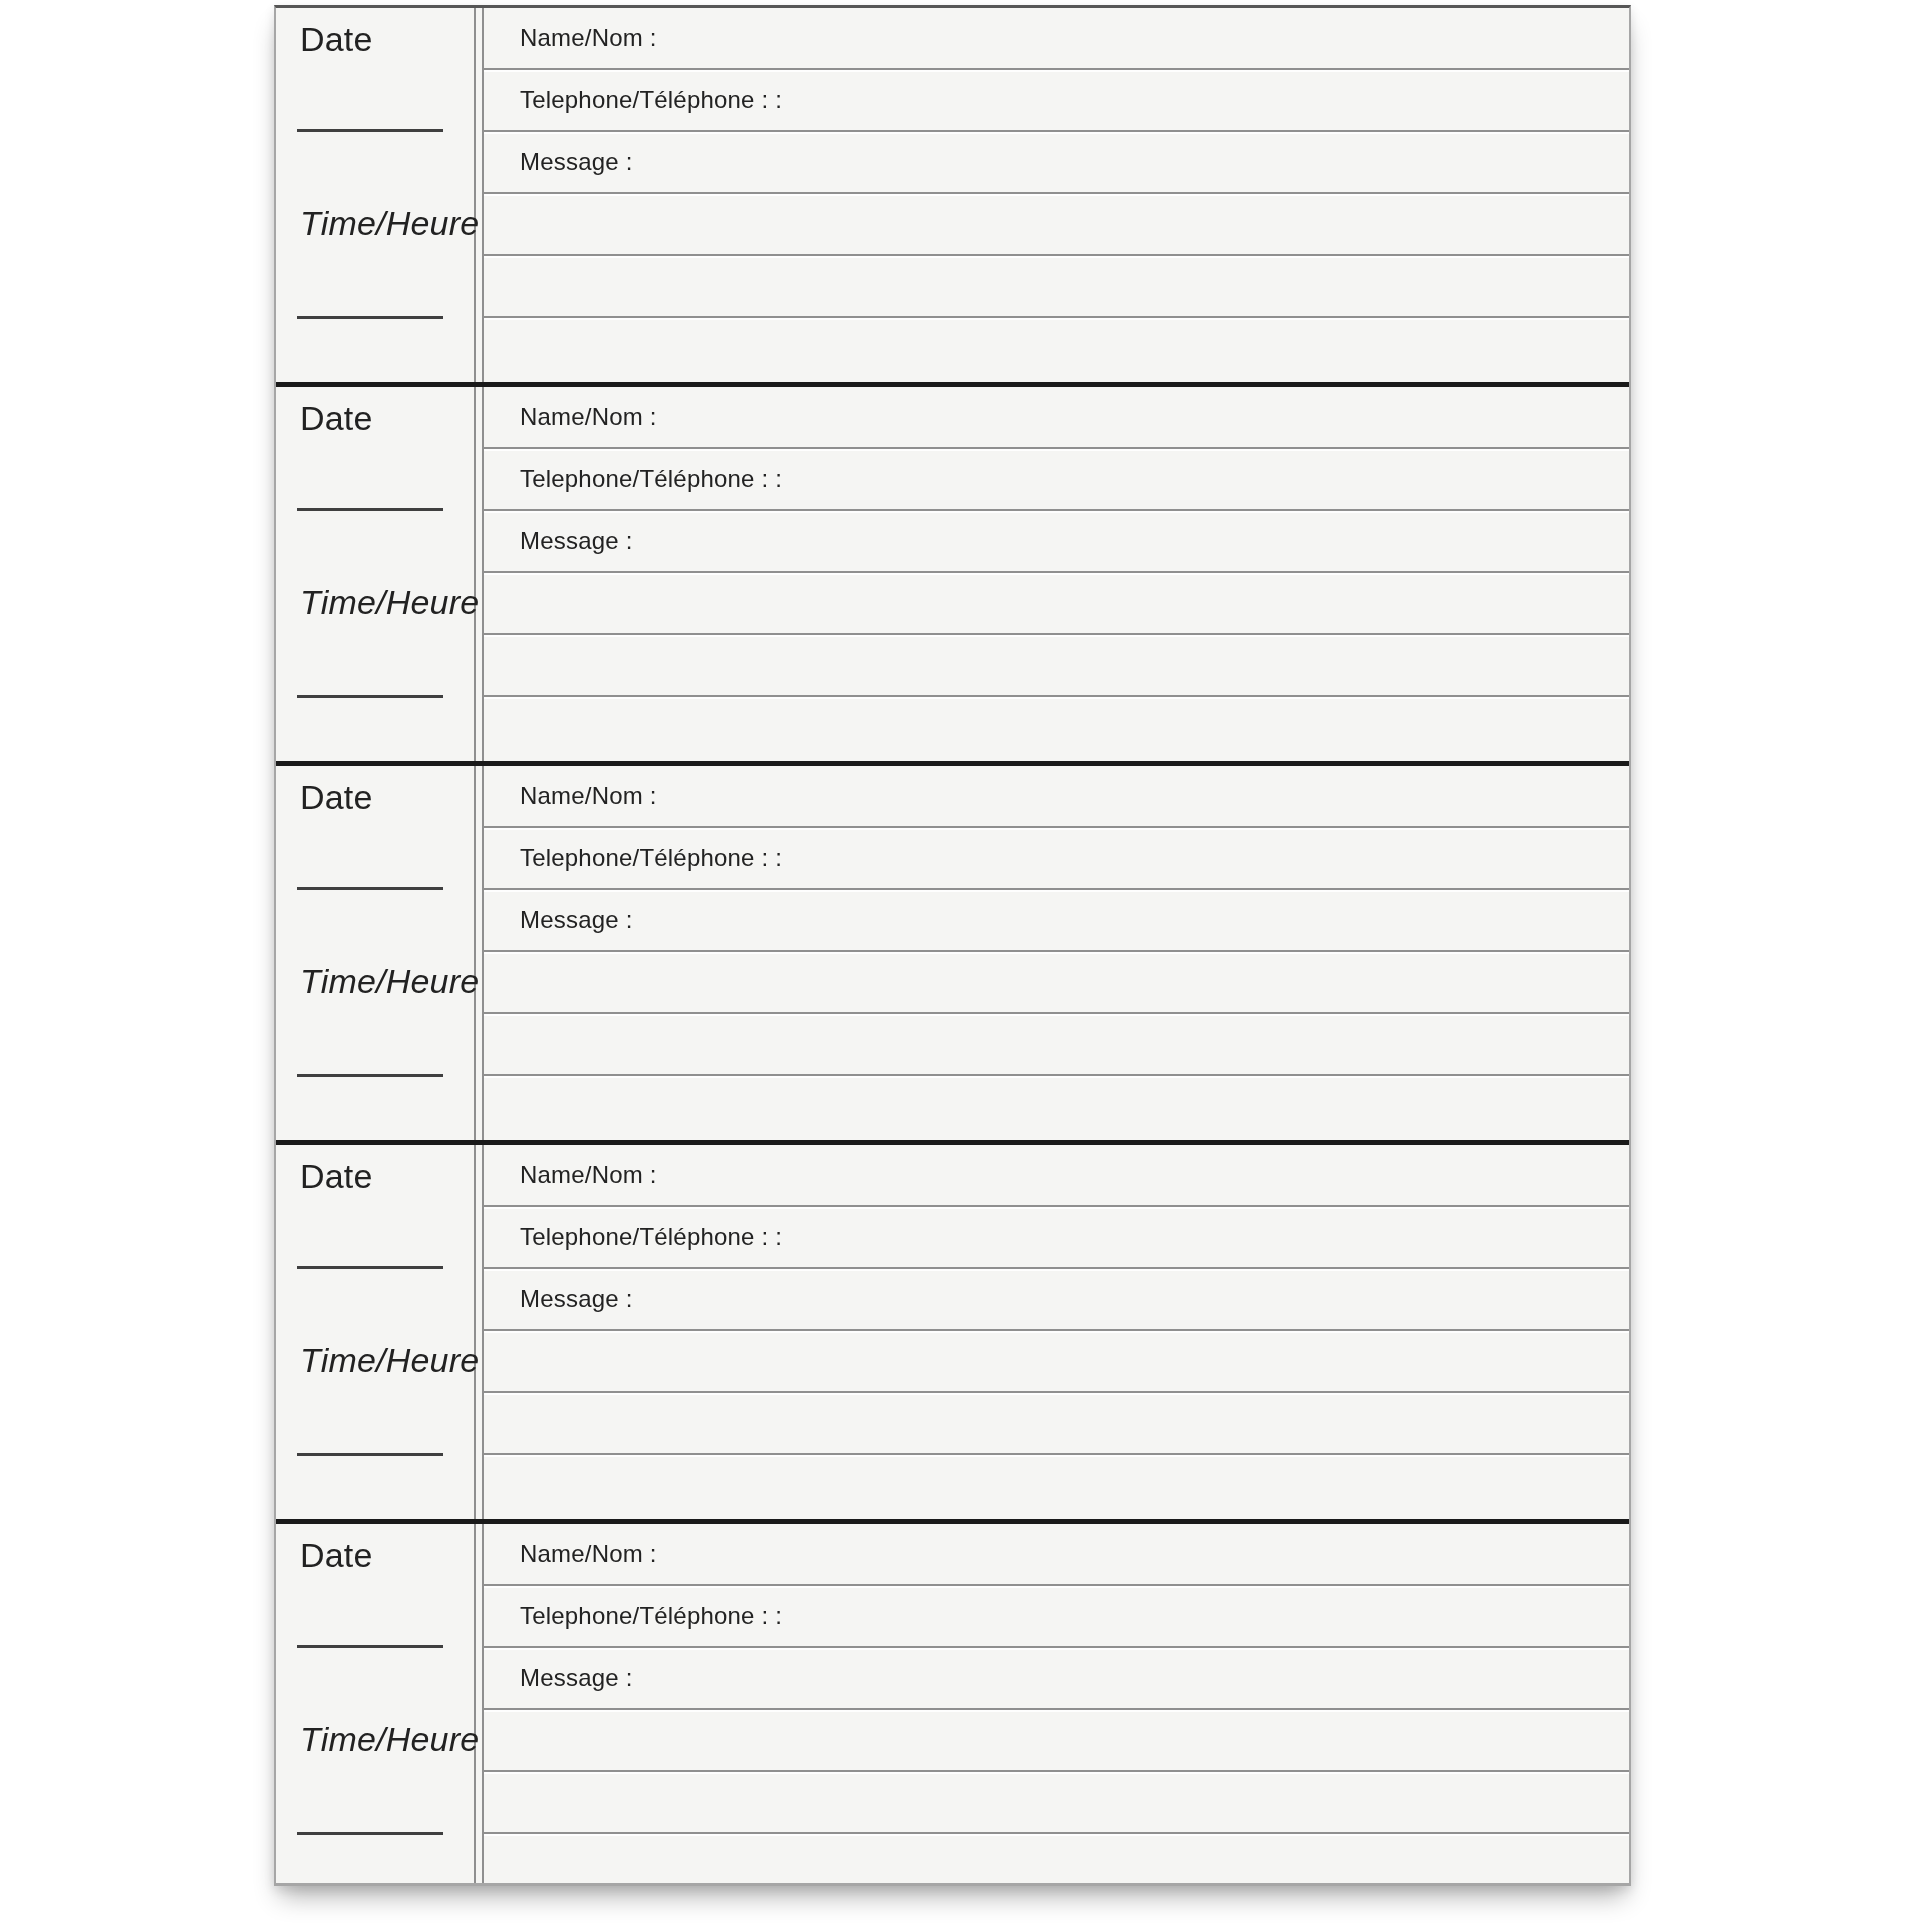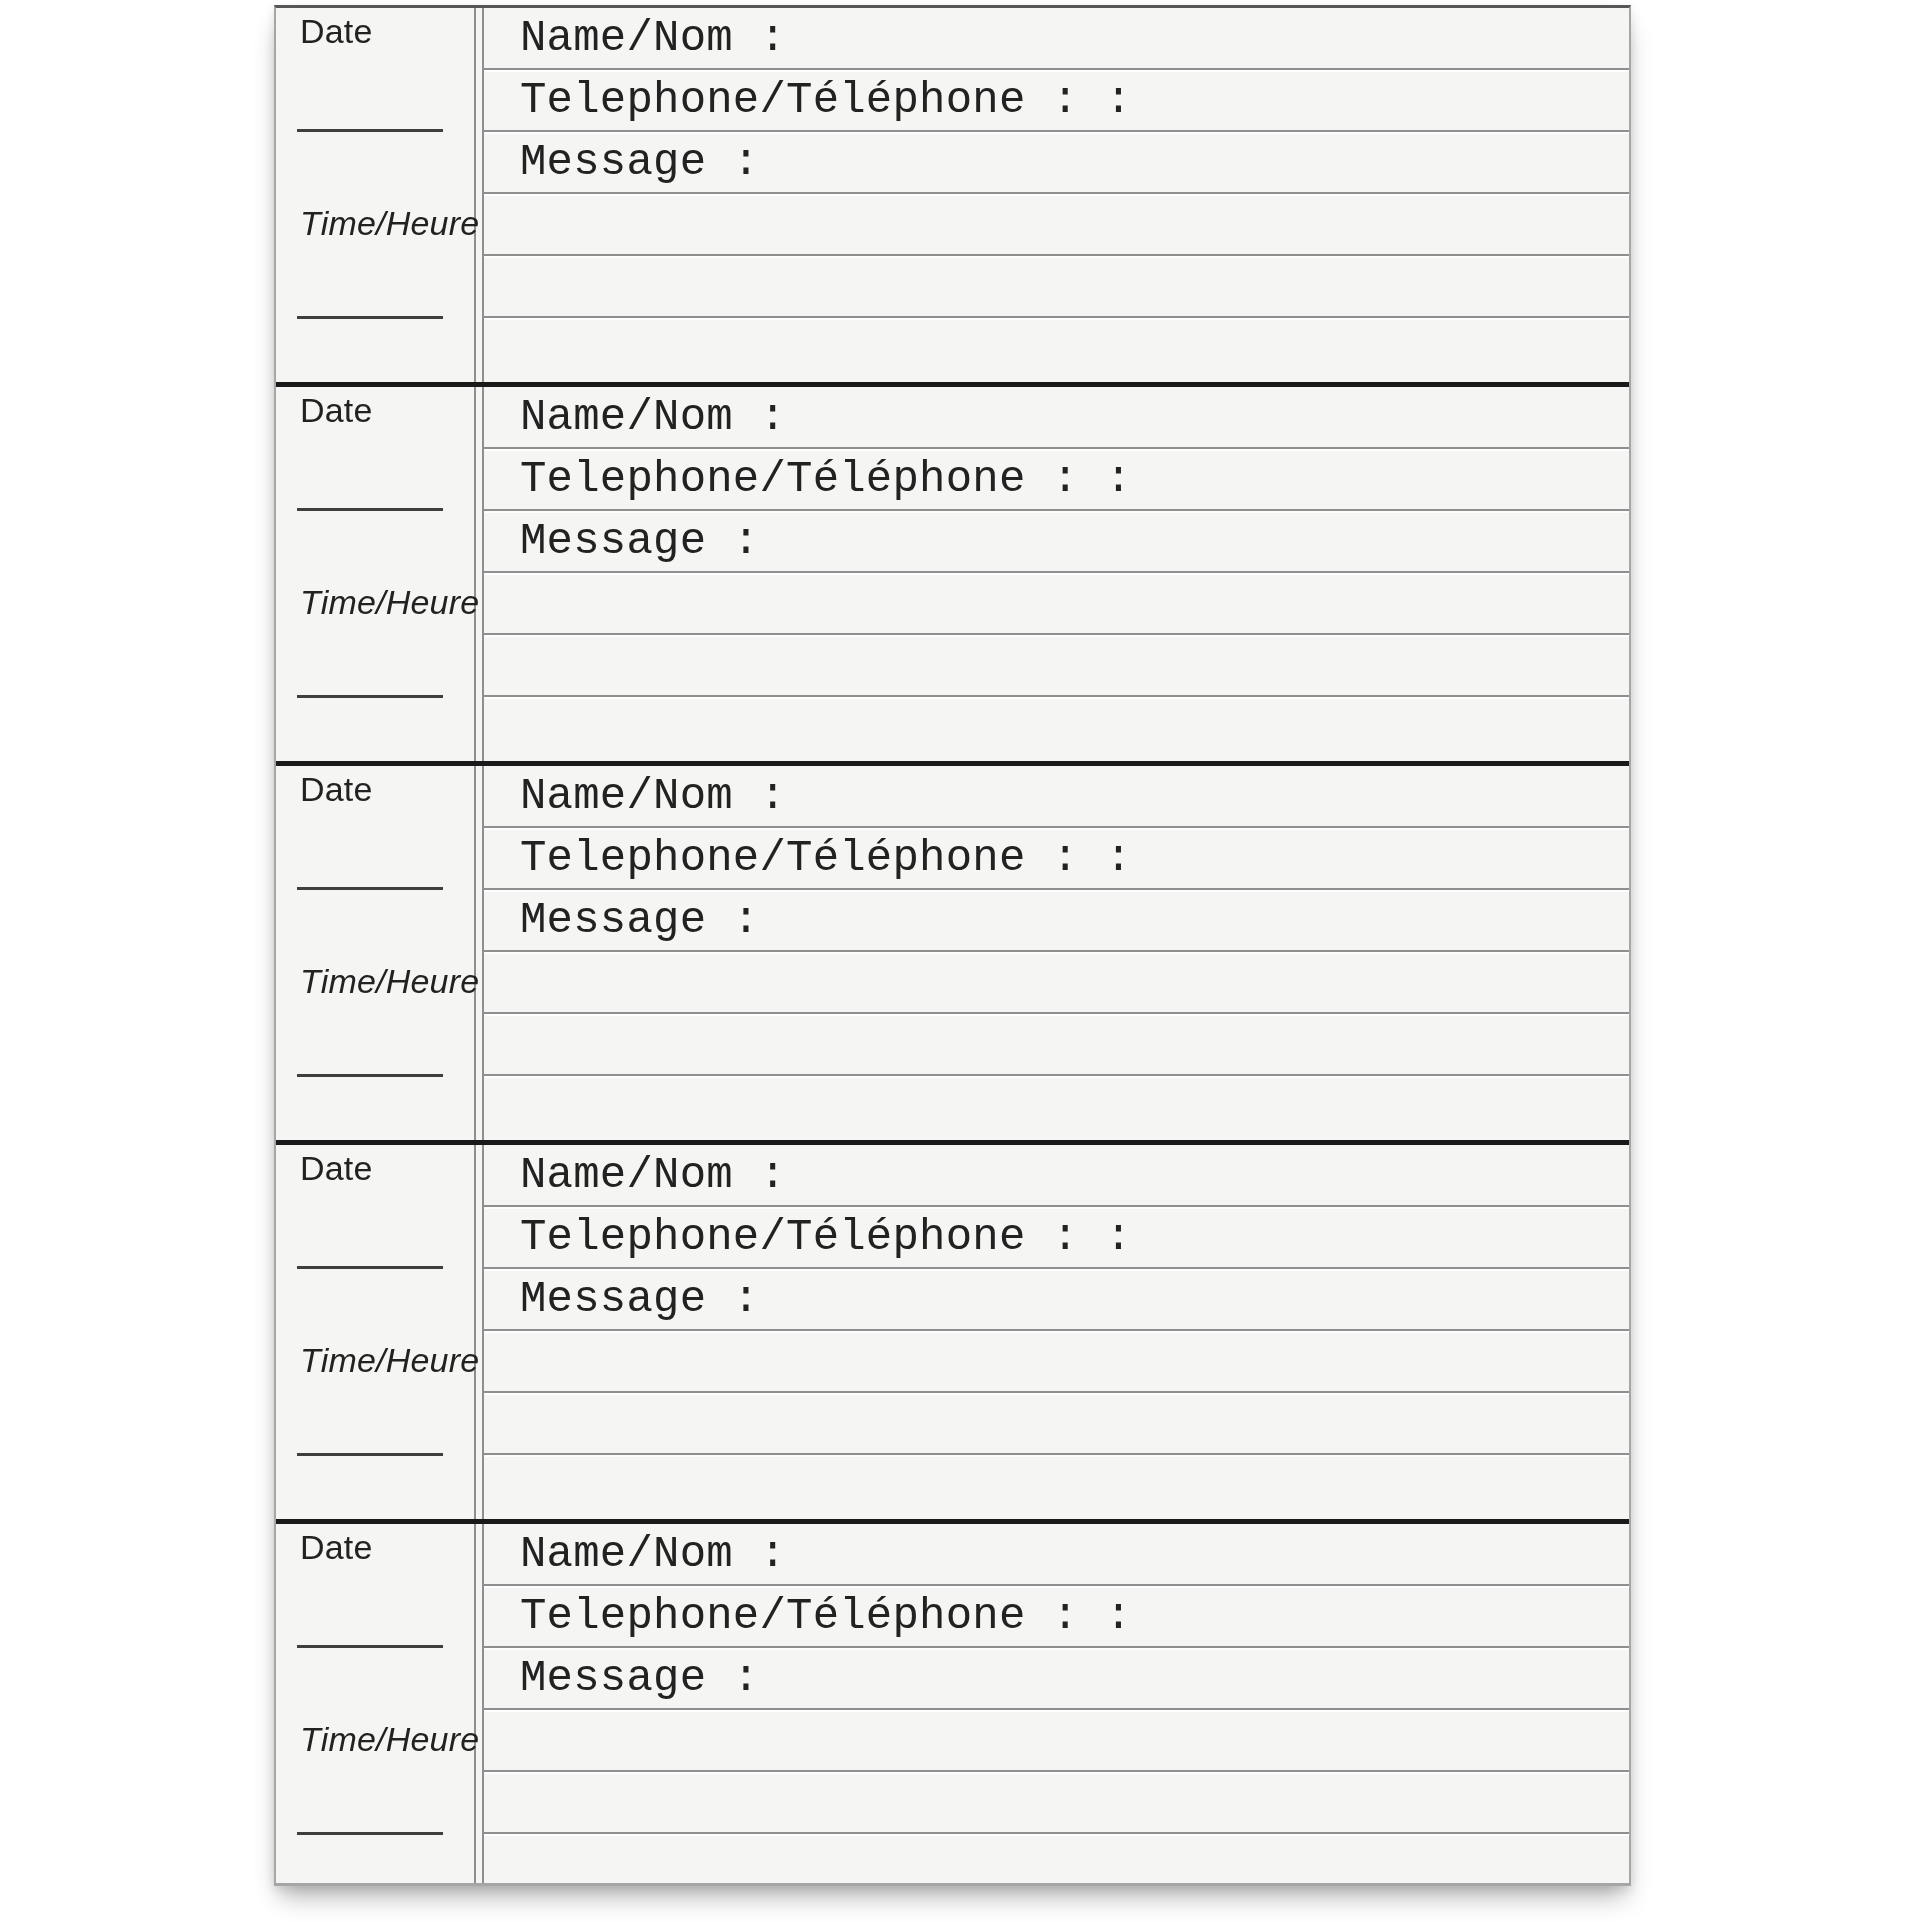--- a/index.html
+++ b/index.html
@@ -46,21 +46,21 @@
     width: 198px;
   }
   .lbl {
     position: absolute;
     left: 24px;
     font-size: 34px;
     letter-spacing: 0.2px;
     color: var(--label-text, #222222);
     white-space: nowrap;
   }
-  .lbl.date { top: 4px; }
+  .lbl.date { top: 12px; }
   .lbl.time { top: 196px; font-style: italic; }
   .fill-line {
     position: absolute;
     left: 21px;
     width: 146px;
     height: 3px;
     background: var(--fill-line, #3f3f3f);
   }
   .fill-1 { top: 121px; }
   .fill-2 { top: 308px; }
@@ -81,25 +81,24 @@
     height: 62px;
     box-sizing: border-box;
     border-bottom: 2px solid var(--rule-line, #8f8f8f);
     box-shadow: 0 2px 0 rgba(255,255,255,0.85);
     display: flex;
     align-items: center;
     padding-left: 36px;
   }
   .row.no-line { border-bottom: none; box-shadow: none; }
   .row-label {
-    font-size: 44px;
+    font-size: 24px;
     letter-spacing: 0.2px;
     color: var(--label-text, #222222);
     white-space: nowrap;
-    font-family: Liberation Mono, monospace;
   }
 </style>
 </head>
 <body>
 
 <div class="page">
   <div class="pad">
 
     <section class="slip">
       <div class="left-col">

